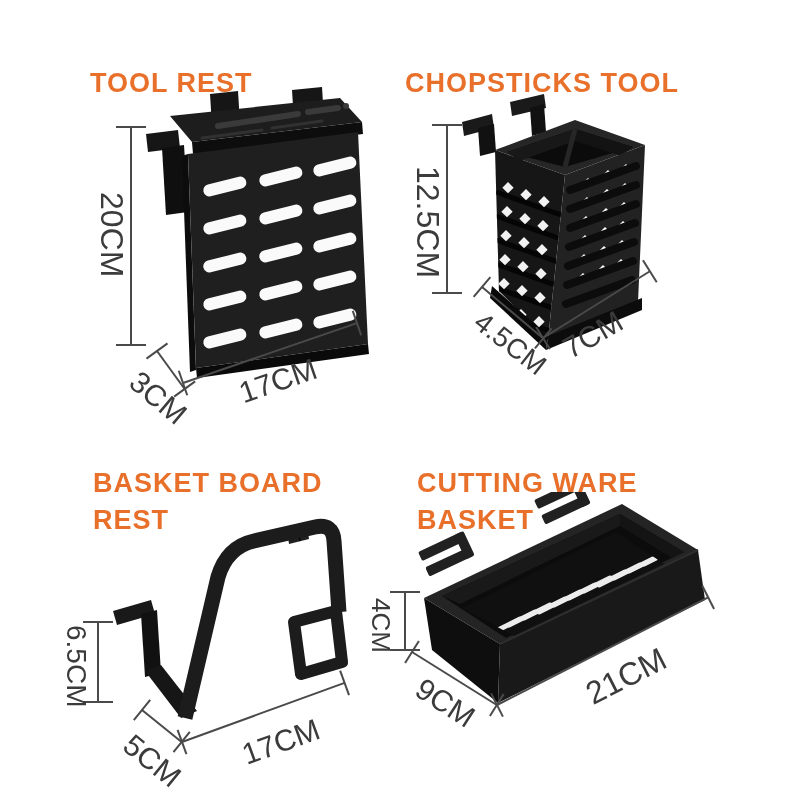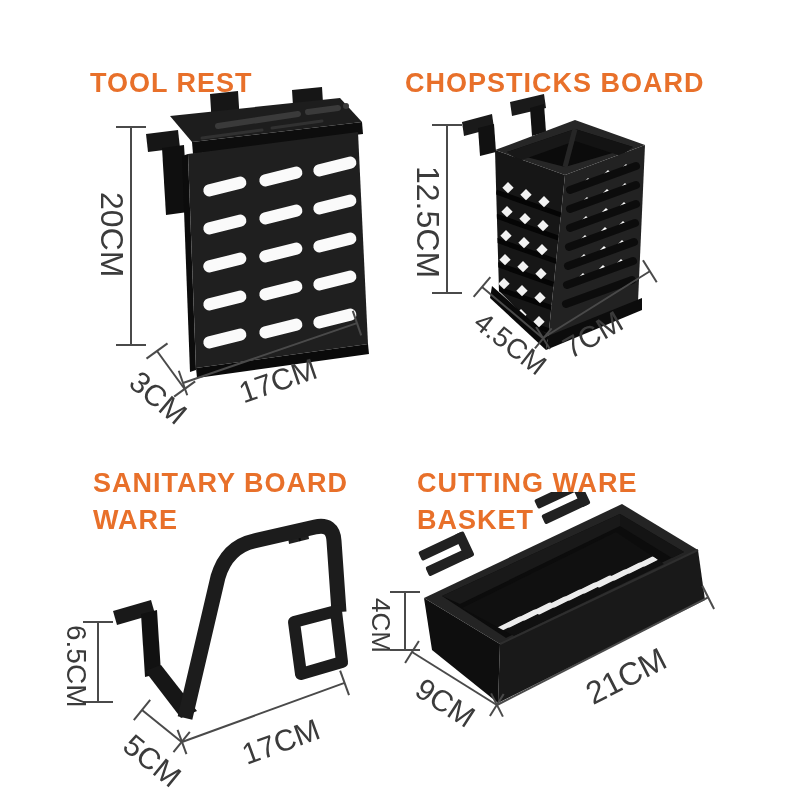--- a/index.html
+++ b/index.html
@@ -85,21 +85,21 @@
     <div class="dim-label horiz" style="left:228px;top:366px;width:100px;font-size:30px;transform:rotate(-19deg);">17CM</div>
 
     <div class="dim-line" style="left:157px;top:350px;width:47px;transform:rotate(54deg);">
       <i class="tick tick-start"></i>
       <i class="tick tick-end"></i>
     </div>
     <div class="dim-label horiz" style="left:108px;top:383px;width:100px;font-size:30px;transform:rotate(40deg);">3CM</div>
   </section>
 
   <section>
-    <h2 class="product-title" style="left:405px;top:46px;width:300px;">CHOPSTICKS BOARD</h2>
+    <h2 class="product-title" style="left:405px;top:46px;width:300px;">CHOPSTICKS TOOL</h2>
 
     <svg class="art" style="left:462px;top:86px;" width="200" height="270" viewBox="0 0 200 270">
       <defs>
         <clipPath id="cj-left">
             <polygon points="33,64 103,89 86,254 37,205"></polygon>
           </clipPath>
         <clipPath id="cj-right">
             <polygon points="103,89 183,59 176,216 86,254"></polygon>
           </clipPath>
       </defs>
@@ -197,22 +197,22 @@
     <div class="dim-label horiz" style="left:548px;top:320px;width:90px;font-size:30px;transform:rotate(-30deg);">7CM</div>
 
     <div class="dim-line" style="left:482px;top:286px;width:80px;transform:rotate(40deg);">
       <i class="tick tick-start"></i>
       <i class="tick tick-end"></i>
     </div>
     <div class="dim-label horiz" style="left:448px;top:330px;width:124px;font-size:28px;transform:rotate(38deg);">4.5CM</div>
   </section>
 
   <section>
-    <h2 class="product-title" style="left:93px;top:446px;width:300px;">SANITARY BOARD</h2>
-    <h2 class="product-title" style="left:93px;top:483px;width:300px;">WARE</h2>
+    <h2 class="product-title" style="left:93px;top:446px;width:300px;">BASKET BOARD</h2>
+    <h2 class="product-title" style="left:93px;top:483px;width:300px;">REST</h2>
 
     <svg class="art" style="left:105px;top:515px;" width="255" height="215" viewBox="0 0 255 215">
 
       <polygon points="182,16 202,11 204,24 184,29" fill="#202020"></polygon>
       <line x1="193" y1="13" x2="195" y2="26" stroke="#0a0a0a" stroke-width="2"></line>
 
       <polygon points="8,96 46,85 50,99 12,110" fill="#191919"></polygon>
       <polygon points="36,99 52,95 56,158 40,162" fill="#111111"></polygon>
       <polygon points="40,156 56,150 92,196 76,203" fill="#161616"></polygon>
 

